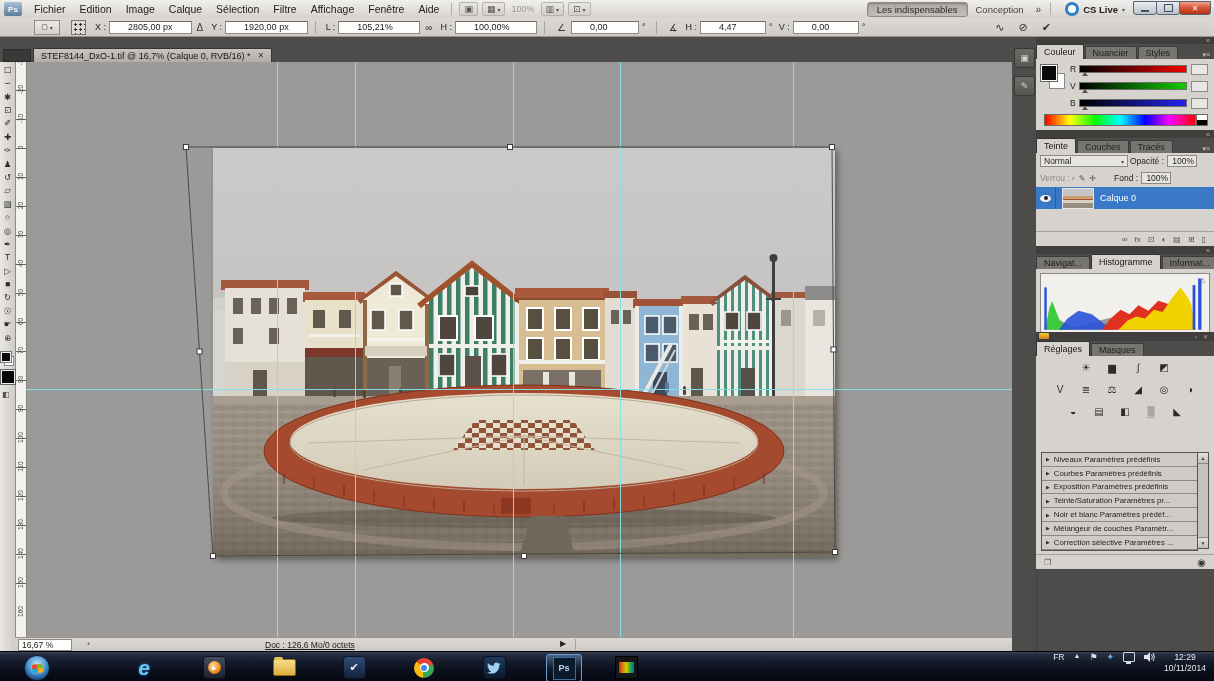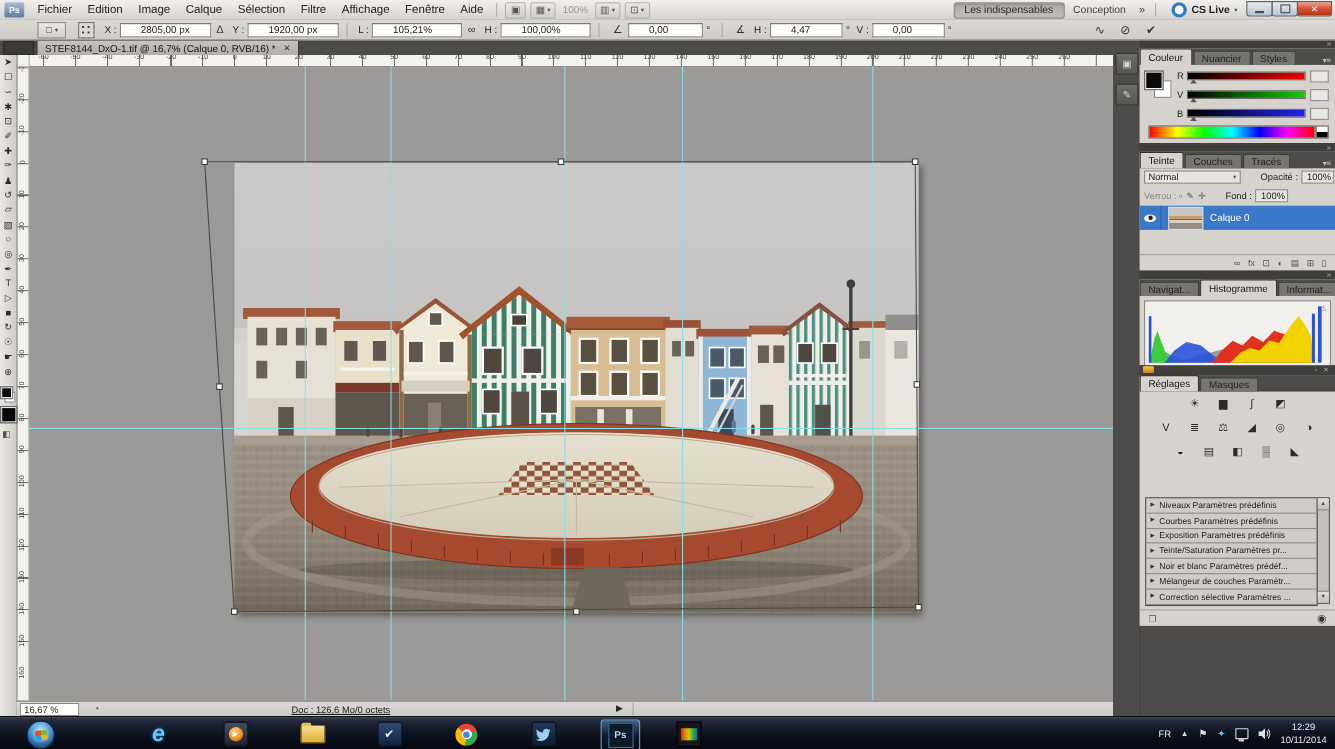--- a/index.html
+++ b/index.html
@@ -43,21 +43,21 @@
   .refpoint{width:13px;height:13px;margin:0 6px;background-image:radial-gradient(#2e2d2b 1.1px,transparent 1.2px);
     background-size:5px 5px;background-position:1px 1px;border:1px solid #777;background-color:#dcd9d4;}
   .olab{margin:0 3px;color:#222;}
   .ofield{background:#fdfdfc;border:1px solid #8d8a85;border-top-color:#6f6c67;height:11px;
     padding:0 18px;display:flex;align-items:center;min-width:44px;}
   .oicon{margin:0 5px;color:#3a3936;font-size:10px;}
   .osep{width:1px;height:13px;background:#aaa7a2;margin:0 7px;}
   .obtn{margin:0 7px;color:#333;font-size:11px;}
 
   
-  .tabbar{left:0;top:36px;width:1012px;height:14px;background:#4d4c4a;display:flex;align-items:flex-end;z-index:8;}
+  .tabbar{left:0;top:36px;width:1012px;height:26px;background:#4d4c4a;display:flex;align-items:flex-end;z-index:8;}
   .tabwell{width:26px;height:11px;background:#3a3938;margin:0 2px 0 3px;border:1px solid #2c2b2a;}
   .doctab{height:13px;background:linear-gradient(#c7c4bf,#b2afa9);border:1px solid #343433;border-bottom:none;
     display:flex;align-items:center;gap:7px;padding:0 7px;font-size:9px;color:#151515;border-radius:2px 2px 0 0;}
   .tabclose{font-size:8px;color:#333;}
 
   
   .toolbar{left:0;top:50px;width:15px;height:601px;background:linear-gradient(90deg,#e9e7e3,#cfccc7);
     border-right:1px solid #8e8b86;z-index:7;}
   .tool{height:13.4px;display:flex;align-items:center;justify-content:center;}
   .tool span{font-size:8.5px;color:#2e2d2b;line-height:1;}
@@ -176,21 +176,21 @@
   .checkbox-app{width:21px;height:21px;border-radius:4px;background:linear-gradient(#2e4c78,#12233e);border:1px solid #0a1526;color:#eef;font-size:11px;display:flex;align-items:center;justify-content:center;}
   .chrome{width:20px;height:20px;border-radius:50%;background:conic-gradient(from -50deg,#ea4335 0 33%,#34a853 0 66%,#fbbc05 0);display:flex;align-items:center;justify-content:center;}
   .chrome i{width:9px;height:9px;border-radius:50%;background:#fff;display:flex;align-items:center;justify-content:center;}
   .chrome i b{width:6px;height:6px;border-radius:50%;background:#4285f4;}
   .twbox{width:21px;height:21px;border-radius:4px;background:linear-gradient(#1e3a5c,#0c1a2c);border:1px solid #081220;display:flex;align-items:center;justify-content:center;}
   .psslot{position:absolute;left:546px;top:2px;width:34px;height:26px;border:1px solid #6f9cc8;border-radius:3px;
     background:linear-gradient(rgba(120,170,220,.45),rgba(30,60,95,.25) 50%,rgba(10,20,35,.2));display:flex;align-items:center;justify-content:center;}
   .psicon{width:21px;height:21px;background:#0a1a2b;border:1px solid #3d6f9e;color:#bcd9f2;font-size:9px;font-weight:bold;display:flex;align-items:center;justify-content:center;}
   .imgapp{width:21px;height:21px;background:#161616;border:1px solid #000;display:flex;align-items:center;justify-content:center;}
   .imgapp i{width:15px;height:11px;background:linear-gradient(90deg,#c23,#d80,#cc0,#3a3,#06c);}
-  .tray{position:absolute;right:0;top:0;height:30px;display:flex;align-items:center;gap:9px;padding-right:8px;color:#e8eaee;font-size:8.5px;}
+  .tray{position:absolute;right:0;top:0;height:30px;display:flex;gap:9px;padding-right:8px;color:#e8eaee;font-size:8.5px;}
   .trayglyph{font-size:9px;color:#dfe3e8;}
   .netico{width:10px;height:8px;border:1px solid #d5dae0;border-radius:1px;position:relative;}
   .netico:after{content:"";position:absolute;left:2px;bottom:-3px;width:5px;height:2px;background:#d5dae0;}
   .clock{text-align:center;line-height:11px;font-size:8.5px;}
 </style>
 </head>
 <body>
 
 <div class="screen">
 
@@ -760,21 +760,21 @@
         <div class="ptab off">Couches</div>
         <div class="ptab off">Tracés</div>
         <div class="pmenu">▾≡</div>
       </div>
       <div style="position:relative;height:93px">
         <div class="lkrow" style="top:0">
           <div class="modebox">
             <span>Normal</span>
               <span class="caret">▾</span>
           </div>
-          <span style="margin-left:18px">Opacité :</span>
+          <span style="margin-left:2px">Opacité :</span>
           <div class="numbox" style="margin-left:3px">100%</div>
         </div>
         <div class="lkrow" style="top:17px">
           <span class="graylab" style="margin-left:4px">Verrou :</span>
           <span class="lockico">▫</span>
           <span class="lockico">✎</span>
           <span class="lockico">✛</span>
           <span style="margin-left:16px">Fond :</span>
           <div class="numbox" style="margin-left:3px">100%</div>
         </div>

